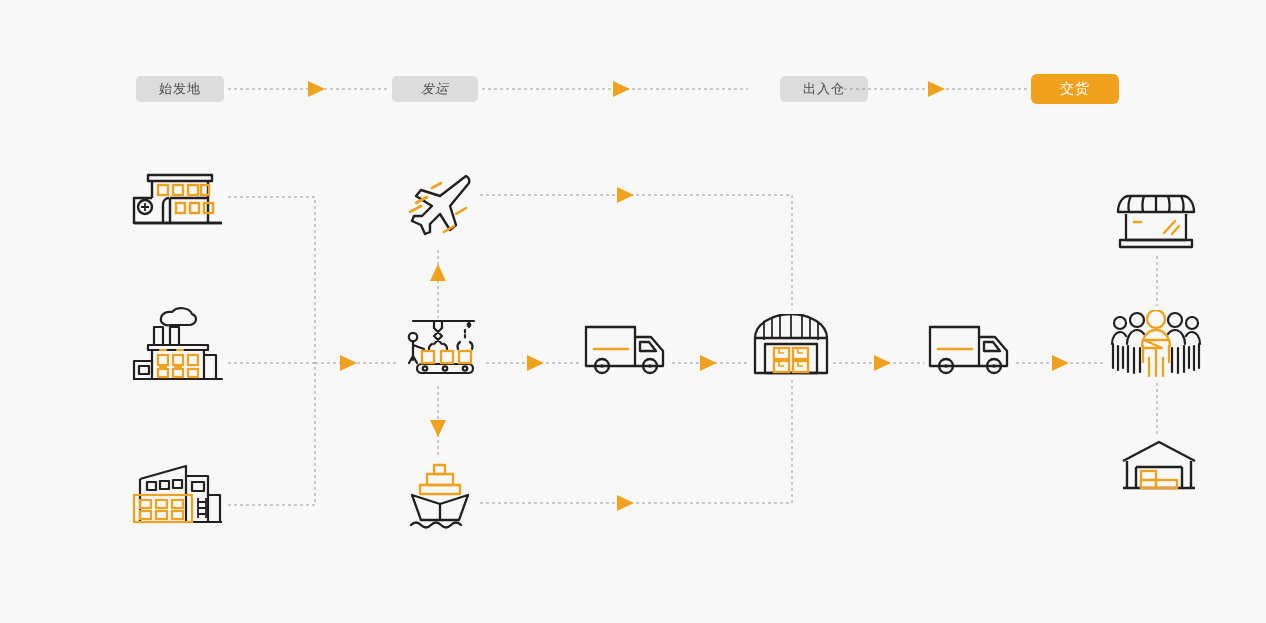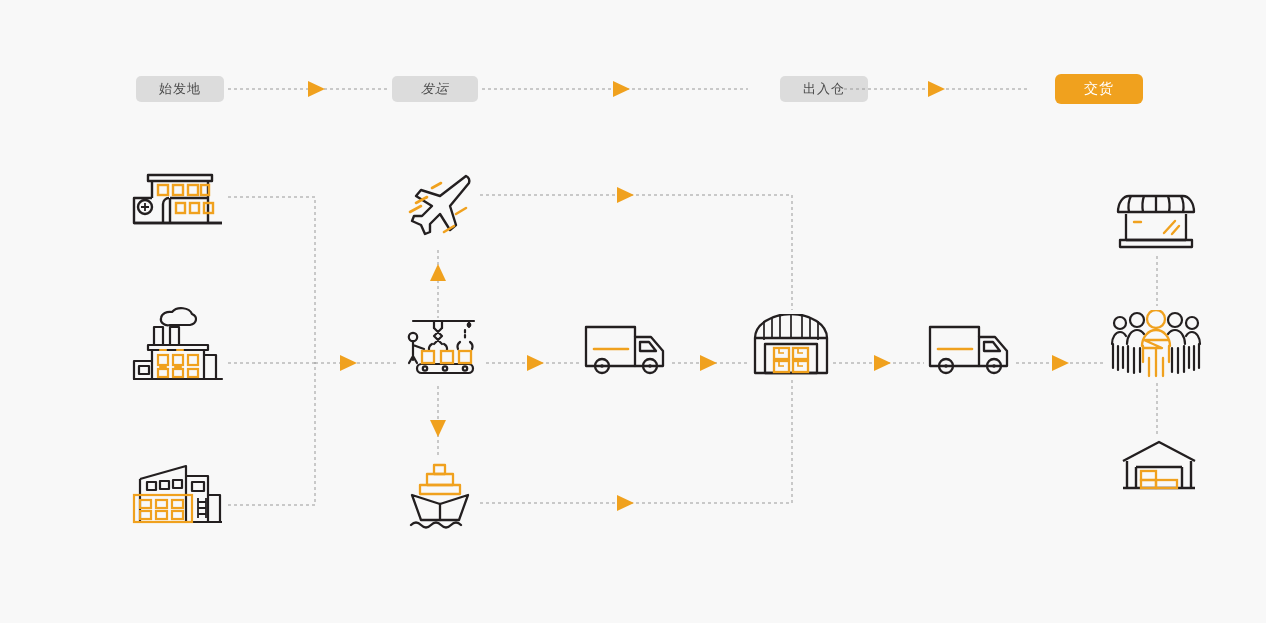--- a/index.html
+++ b/index.html
@@ -32,21 +32,20 @@
     box-sizing: border-box;
     user-select: none;
   }
   .stage-pill.gray {
     background: #dcdcdc;
     color: #4a4a4a;
   }
   .stage-pill.accent {
     background: #f0a11e;
     color: #ffffff;
-    margin-left: 24px;
   }
   .node-icon {
     position: absolute;
     display: block;
   }
   .conn-layer {
     position: absolute;
     left: 0;
     top: 0;
     width: 1266px;

